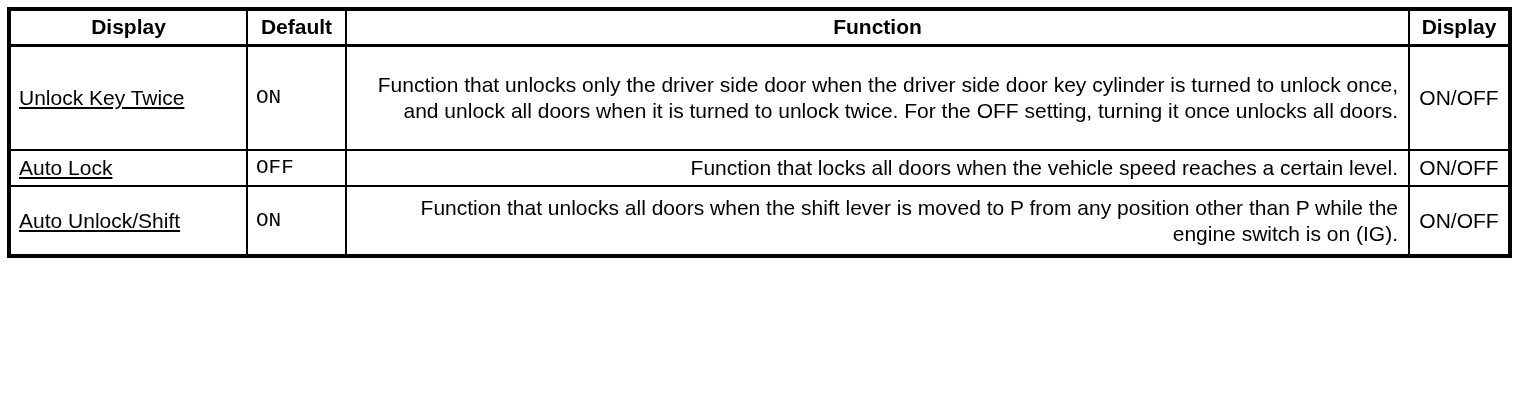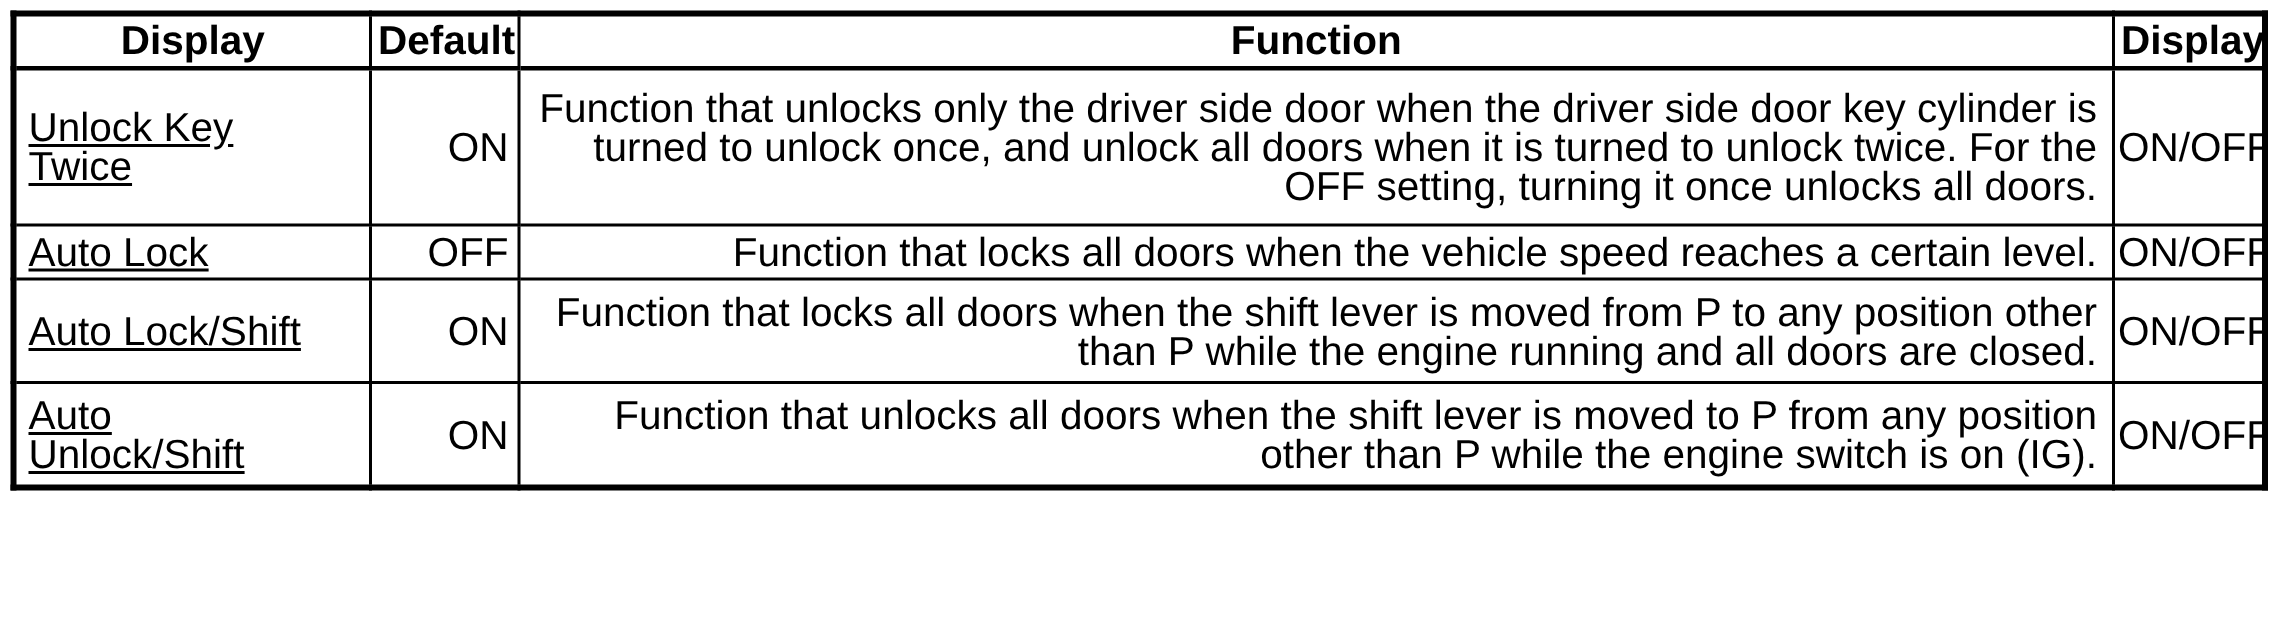--- a/index.html
+++ b/index.html
@@ -20,43 +20,44 @@
     border: 4px solid #000000;
     background: #ffffff;
   }
   col.c-display  { width: 238px; }
   col.c-default  { width: 99px;  }
   col.c-contents { width: 1063px;}
   col.c-setting  { width: 101px; }
 
   th, td {
     border: 2px solid #000000;
-    font-size: 27px;
+    font-size: 21px;
     line-height: 26px;
     vertical-align: middle;
     overflow: hidden;
     box-sizing: border-box;
   }
   thead th {
     font-weight: bold;
     text-align: center;
     height: 36px;
     padding: 2px 4px;
     border-bottom-width: 3px;
   }
   td { font-weight: normal; }
 
   td.cell-display {
     text-align: left;
     padding: 4px 36px 4px 8px;
     text-decoration: underline;
   }
   td.cell-default {
-    text-align: right;
+    text-align: left;
     padding: 4px 6px 4px 8px;
+    font-family: Liberation Mono, monospace;
   }
   td.cell-contents {
     text-align: right;
     padding: 4px 10px;
   }
   td.cell-setting {
     text-align: center;
     padding: 4px 2px;
   }
 
@@ -90,26 +91,20 @@
       <td class="cell-default">ON</td>
       <td class="cell-contents">Function that unlocks only the driver side door when the driver side door key cylinder is turned to unlock once, and unlock all doors when it is turned to unlock twice. For the OFF setting, turning it once unlocks all doors.</td>
       <td class="cell-setting">ON/OFF</td>
     </tr>
     <tr class="row-2">
       <td class="cell-display">Auto Lock</td>
       <td class="cell-default">OFF</td>
       <td class="cell-contents">Function that locks all doors when the vehicle speed reaches a certain level.</td>
       <td class="cell-setting">ON/OFF</td>
     </tr>
-    <tr class="row-3">
-      <td class="cell-display">Auto Lock/Shift</td>
-      <td class="cell-default">ON</td>
-      <td class="cell-contents">Function that locks all doors when the shift lever is moved from P to any position other than P while the engine running and all doors are closed.</td>
-      <td class="cell-setting">ON/OFF</td>
-    </tr>
     <tr class="row-4">
       <td class="cell-display">Auto Unlock/Shift</td>
       <td class="cell-default">ON</td>
       <td class="cell-contents">Function that unlocks all doors when the shift lever is moved to P from any position other than P while the engine switch is on (IG).</td>
       <td class="cell-setting">ON/OFF</td>
     </tr>
   </tbody>
 </table>
 
 </body></html>

